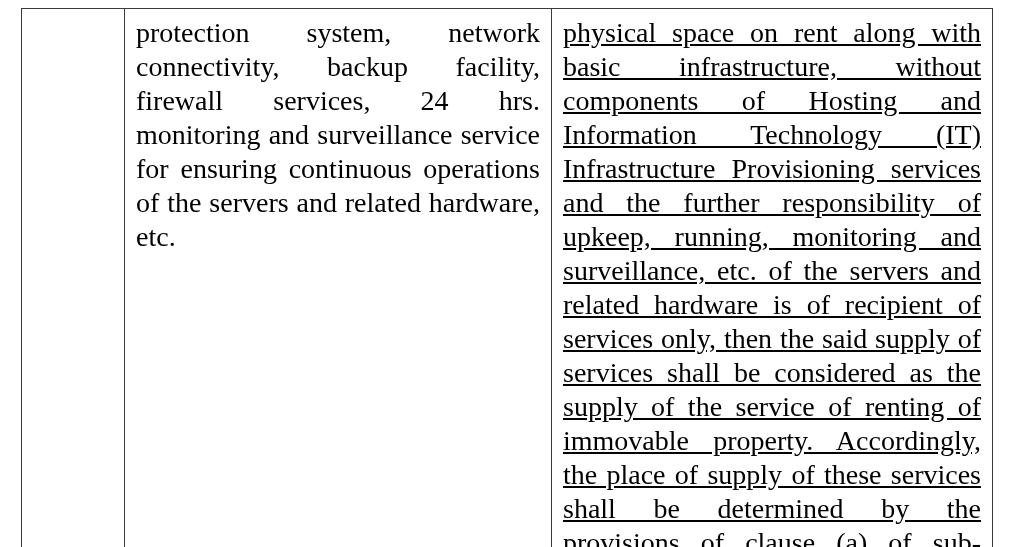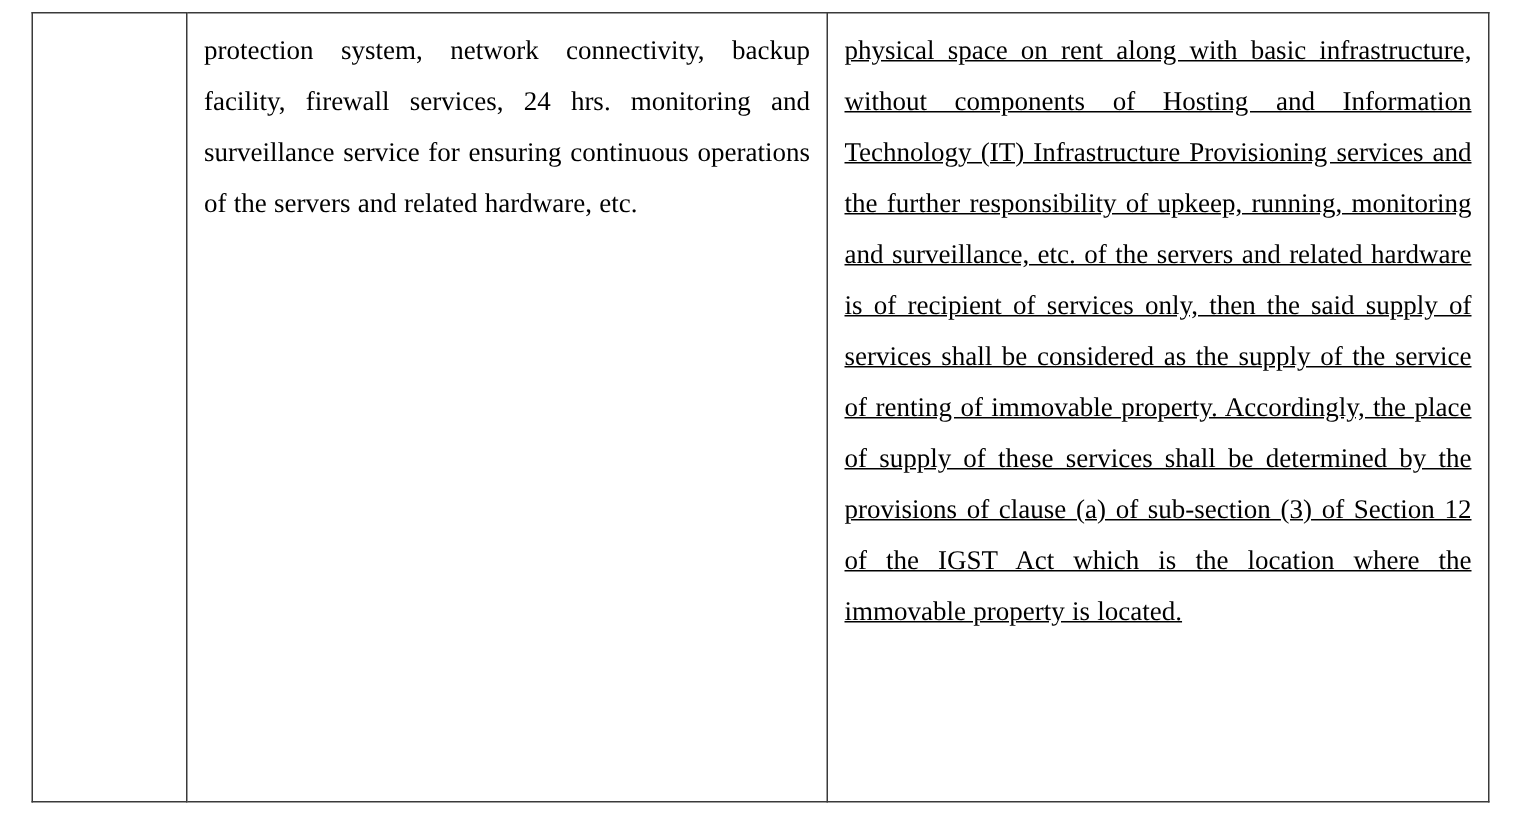--- a/index.html
+++ b/index.html
@@ -36,21 +36,21 @@
     vertical-align: top;
     padding: 0;
     background: #ffffff;
   }
   .col-marker { width: 103px; }
   .col-left   { width: 427px; }
   .col-right  { width: 441px; text-decoration: underline; }
 
   .cell-inner {
     padding: 7px 11px 8px 11px;
-    font-size: 18px;
+    font-size: 28px;
     line-height: 34px;
     text-align: justify;
     text-justify: inter-word;
     -webkit-hyphens: none;
     hyphens: none;
     word-spacing: 0.02em;
   }
   .cell-inner p {
     margin: 0;
   }

